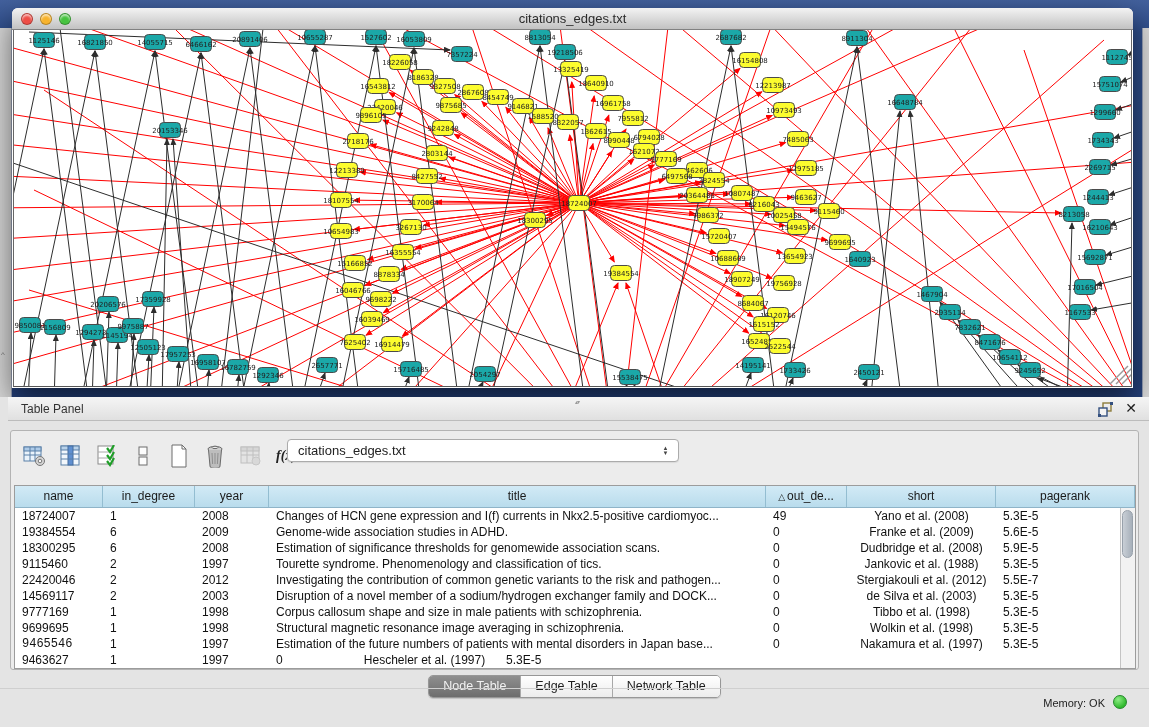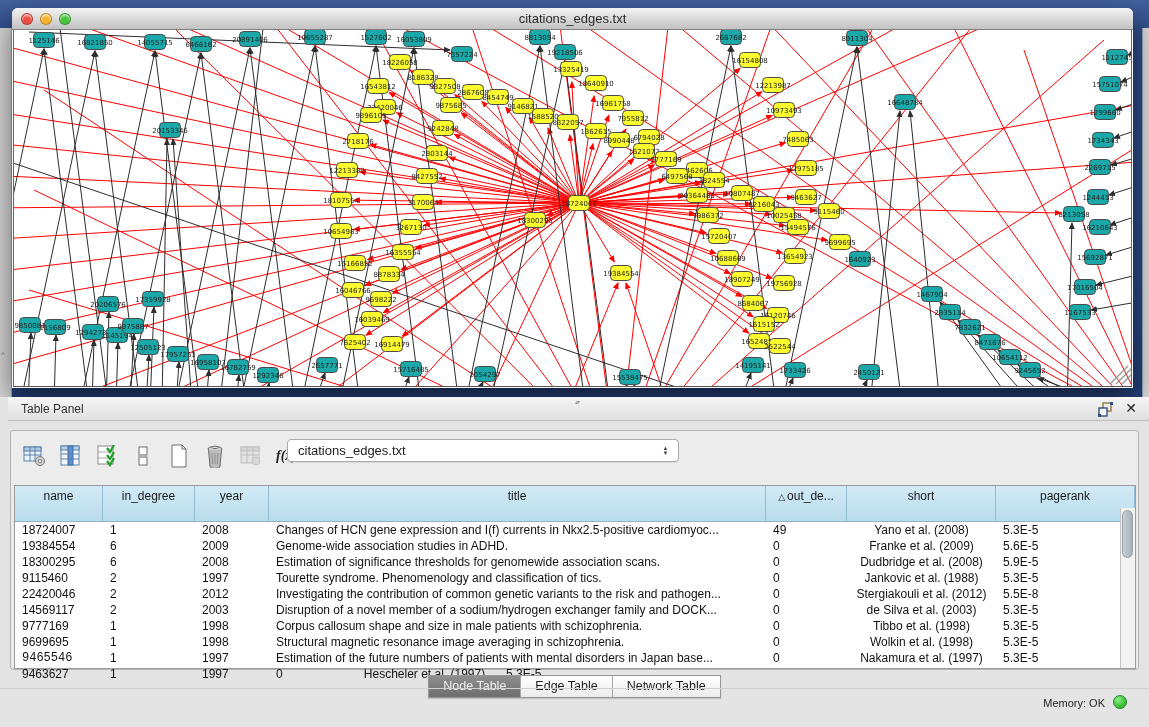--- a/index.html
+++ b/index.html
@@ -62,38 +62,38 @@
   #table-combo { position:absolute; left:276px; top:8px; width:392px; height:23px;
     background:#ffffff; border:1px solid #ababab; border-radius:4px;
     font-size:13px; color:#222; line-height:21px; padding-left:10px; cursor:pointer;
     box-shadow:0 1px 1px rgba(0,0,0,.08); }
   #combo-stepper { position:absolute; right:8px; top:2px; width:9px; height:18px;
     display:flex; flex-direction:column; align-items:center; justify-content:center;
     font-size:6px; line-height:5px; color:#444; }
 
   #table-wrap { position:absolute; left:3px; top:54px; width:1122px; height:184px;
     background:#fff; border:1px solid #9c9c9c; }
-  #thead { display:flex; height:36px;
+  #thead { display:flex; height:22px;
     background:linear-gradient(180deg,#d2eaf6,#b9dcec);
     border-bottom:1px solid #8fb4c8; }
   .th { font-size:12px; color:#1a1a1a; text-align:center; line-height:21px;
     border-right:1px solid #93bdd1; overflow:hidden; white-space:nowrap; cursor:pointer; }
   .sort-glyph { font-size:9px; margin-right:2px; }
   #tbody { position:relative; }
   .tr { display:flex; height:16px; }
   .td { font-size:12px; color:#111; line-height:16px; white-space:nowrap; overflow:hidden;
     padding-left:7px; }
   .td.c-short { text-align:center; padding-left:0; }
   #vscroll { position:absolute; right:0; top:22px; width:15px; height:160px;
     background:#f2f2f2; border-left:1px solid #c4c4c4; }
   #vthumb { position:absolute; left:1px; top:2px; width:11px; height:48px; border-radius:6px;
     background:linear-gradient(90deg,#c9cfd6,#a7b0ba); border:1px solid #98a1ab; cursor:pointer; }
 
   #tabs { position:absolute; left:0; right:0; top:278px; display:flex; justify-content:center; }
-  #seg { display:inline-flex; border:1px solid #979797; border-radius:0; overflow:hidden;
+  #seg { display:inline-flex; border:1px solid #979797; border-radius:5px; overflow:hidden;
     box-shadow:0 1px 1px rgba(0,0,0,.15); }
   .seg-btn { font-size:12.5px; padding:3px 14px; background:linear-gradient(180deg,#ffffff,#ececec);
     color:#1d1d1d; border-right:1px solid #a8a8a8; cursor:pointer; line-height:15px; }
   .seg-btn:last-child { border-right:none; }
   .seg-btn.sel { background:linear-gradient(180deg,#8f8f8f,#6d6d6d); color:#f2f2f2; }
 
   #statusbar { position:absolute; left:0; bottom:10px; width:100%; height:29px;
     border-top:1px solid #cfcfcf; }
   #memory-label { position:absolute; right:44px; top:8px; font-size:11px; color:#222; }
   #memory-dot { position:absolute; right:22px; top:6px; width:14px; height:14px; border-radius:50%;
@@ -703,21 +703,21 @@
             <div class="td c-short" style="width: 149px;">Jankovic et al. (1988)</div>
             <div class="td c-pagerank" style="flex: 1 1 0%;">5.3E-5</div>
           </div>
           <div class="tr">
             <div class="td c-name" style="width: 88px;">22420046</div>
             <div class="td c-indeg" style="width: 92px;">2</div>
             <div class="td c-year" style="width: 74px;">2012</div>
             <div class="td c-title" style="width: 497px;">Investigating the contribution of common genetic variants to the risk and pathogen...</div>
             <div class="td c-outdeg" style="width: 81px;">0</div>
             <div class="td c-short" style="width: 149px;">Stergiakouli et al. (2012)</div>
-            <div class="td c-pagerank" style="flex: 1 1 0%;">5.5E-8</div>
+            <div class="td c-pagerank" style="flex: 1 1 0%;">5.5E-7</div>
           </div>
           <div class="tr">
             <div class="td c-name" style="width: 88px;">14569117</div>
             <div class="td c-indeg" style="width: 92px;">2</div>
             <div class="td c-year" style="width: 74px;">2003</div>
             <div class="td c-title" style="width: 497px;">Disruption of a novel member of a sodium/hydrogen exchanger family and DOCK...</div>
             <div class="td c-outdeg" style="width: 81px;">0</div>
             <div class="td c-short" style="width: 149px;">de Silva et al. (2003)</div>
             <div class="td c-pagerank" style="flex: 1 1 0%;">5.3E-5</div>
           </div>

